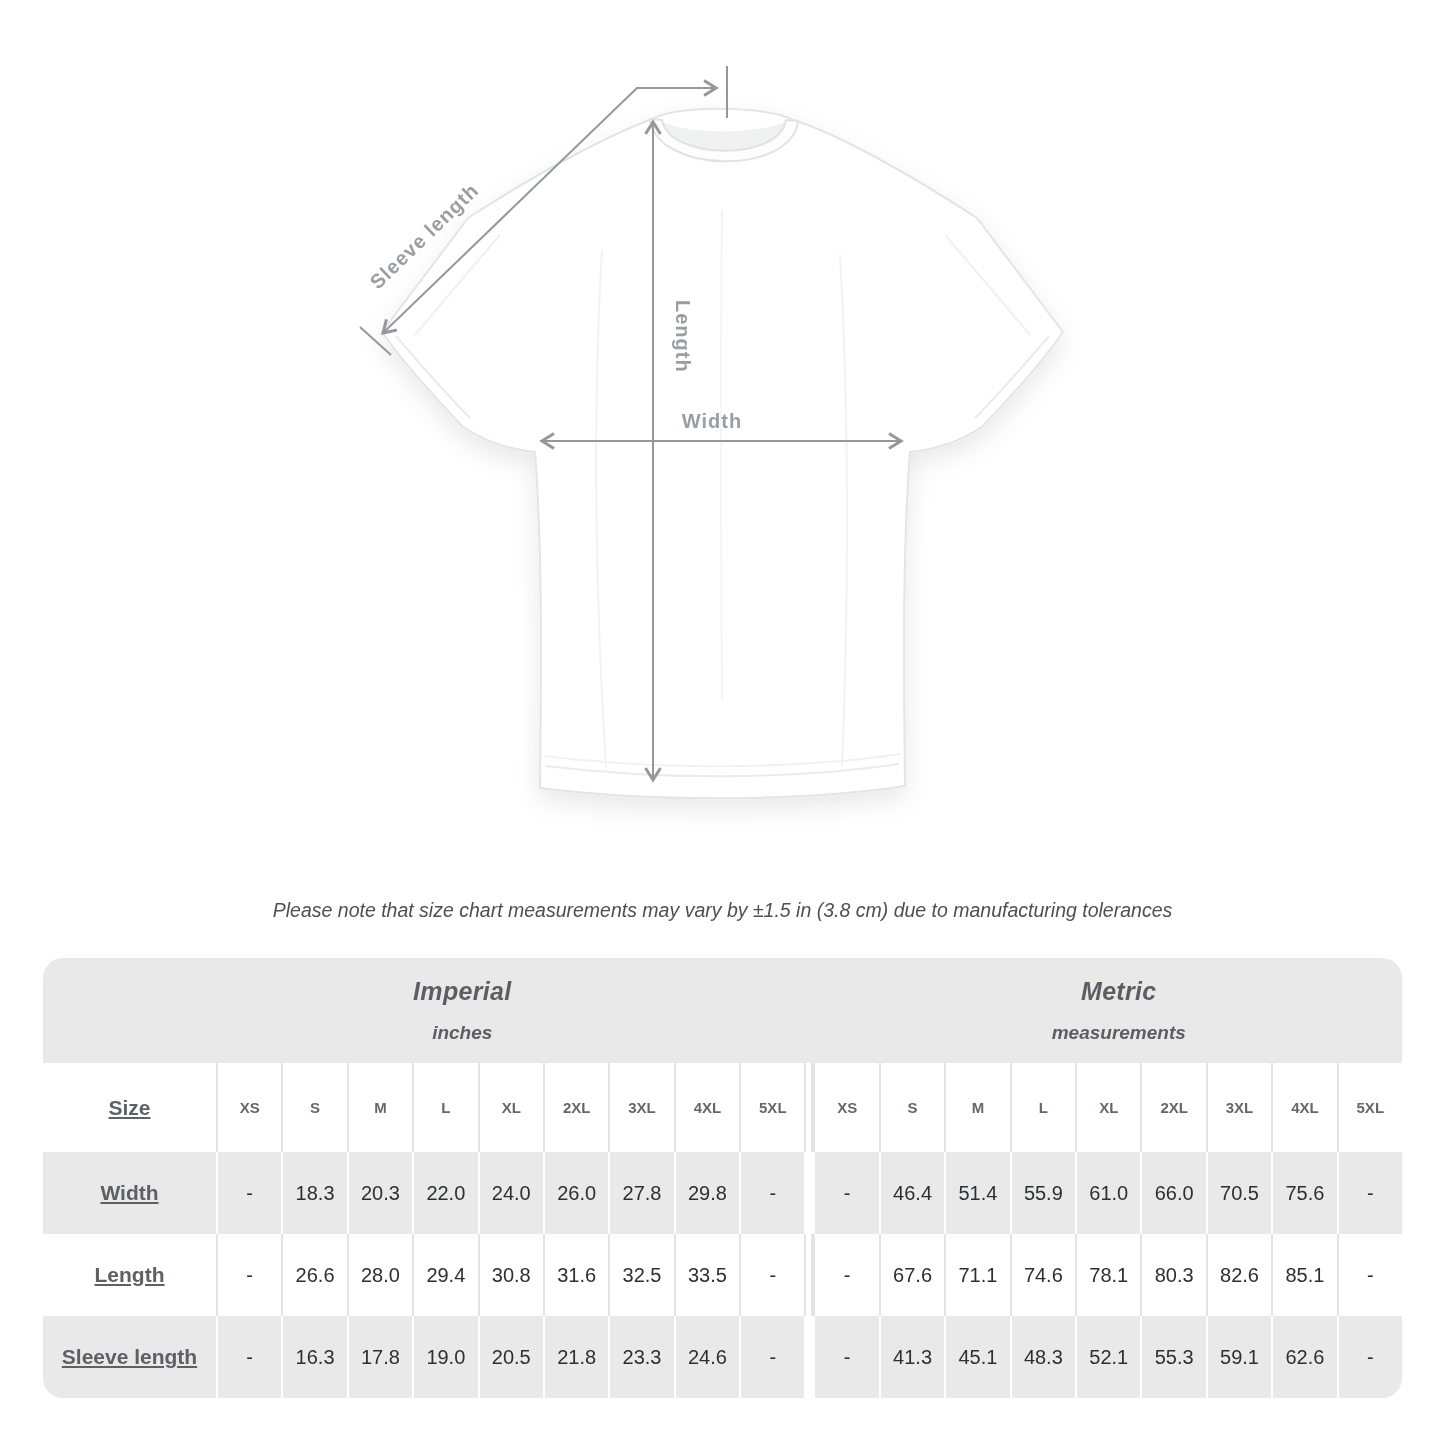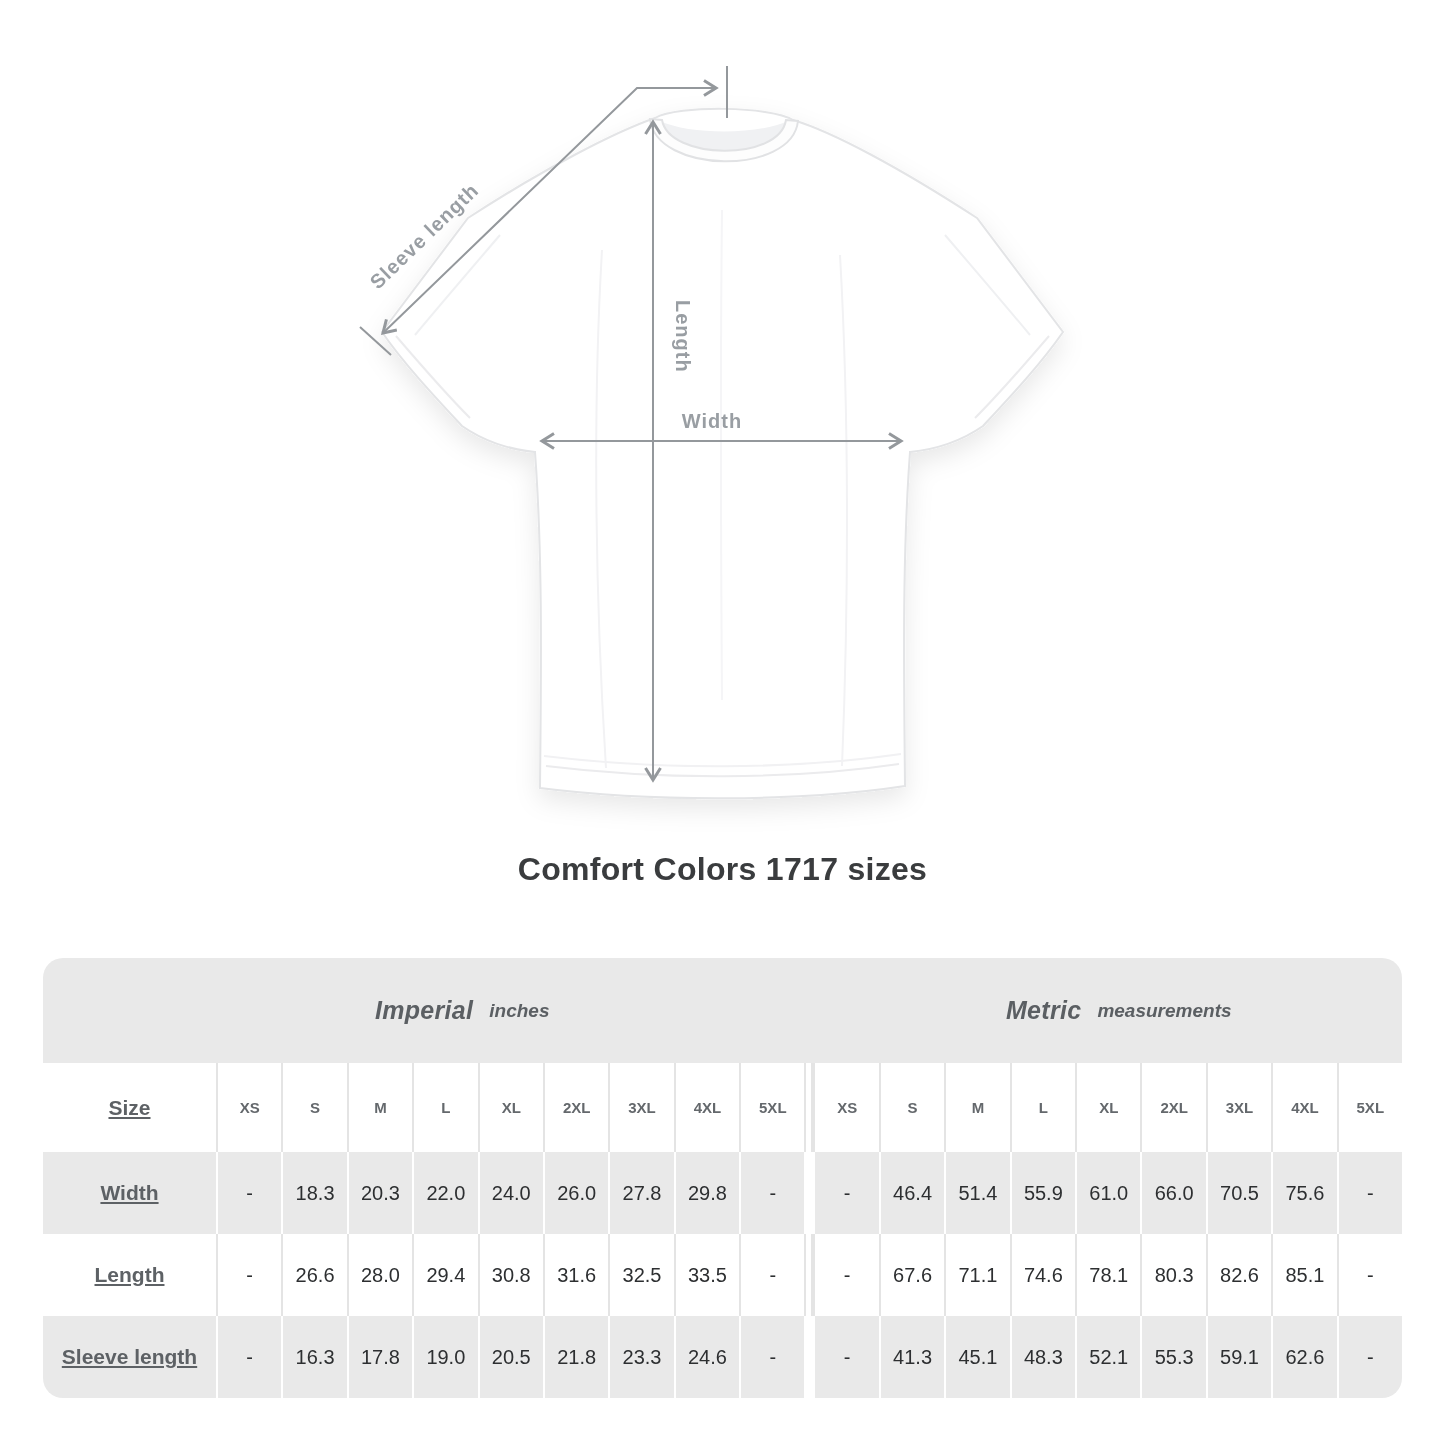--- a/index.html
+++ b/index.html
@@ -13,21 +13,21 @@
   
   .title { position: absolute; top: 851px; left: 0; width: 100%; text-align: center;
            font-size: 32px; font-weight: bold; color: #3a3c3e; letter-spacing: .3px; }
   .note  { position: absolute; top: 899px; left: 0; width: 100%; text-align: center;
            font-size: 19.5px; font-style: italic; color: #4d4f51; }
 
   
   .size-table { position: absolute; top: 958px; left: 43px; width: 1359px; }
 
   .band { height: 105px; background: #e9e9e9; border-radius: 20px 20px 0 0; display: flex; }
-  .band .half { flex: 1; display: flex; align-items: center;
+  .band .half { flex: 1; display: flex; flex-direction: column; align-items: center;
                 justify-content: center; gap: 16px; color: #5b5f63; }
   .band .half.imperial { padding-left: 136px; }
   .band .half.metric   { padding-left: 90px; }
   .band .bt { font-size: 25px; font-weight: bold; font-style: italic; letter-spacing: .3px; }
   .band .bs { font-size: 19px; font-style: italic; font-weight: bold; }
 
   .trow { display: grid; grid-template-columns: 173px repeat(9, 1fr) 9px repeat(9, 1fr); height: 82px; }
   .trow.head { height: 89px; }
   .trow.white { --div: #e4e4e4; background: #ffffff; }
   .trow.gray  { --div: #ffffff; background: #e9e9e9; }
@@ -105,21 +105,21 @@
 
         <path d="M 542 441 L 901 441" marker-start="url(#arr)" marker-end="url(#arr)"></path>
       </g>
 
       <text class="measure-label" text-anchor="middle" transform="translate(429,241) rotate(-44)">Sleeve length</text>
       <text class="measure-label" text-anchor="start" transform="translate(676,300) rotate(90)">Length</text>
       <text class="measure-label" text-anchor="middle" x="712" y="428">Width</text>
     </svg>
   </div>
 
-  <div class="title">Comfort Colors 1717 sizes</div>
+  <div class="note">Please note that size chart measurements may vary by ±1.5 in (3.8 cm) due to manufacturing tolerances</div>
 
   <div class="size-table">
     <div class="band">
       <div class="half imperial">
         <div class="bt">Imperial</div>
         <div class="bs">inches</div>
       </div>
       <div class="half metric">
         <div class="bt">Metric</div>
         <div class="bs">measurements</div>

